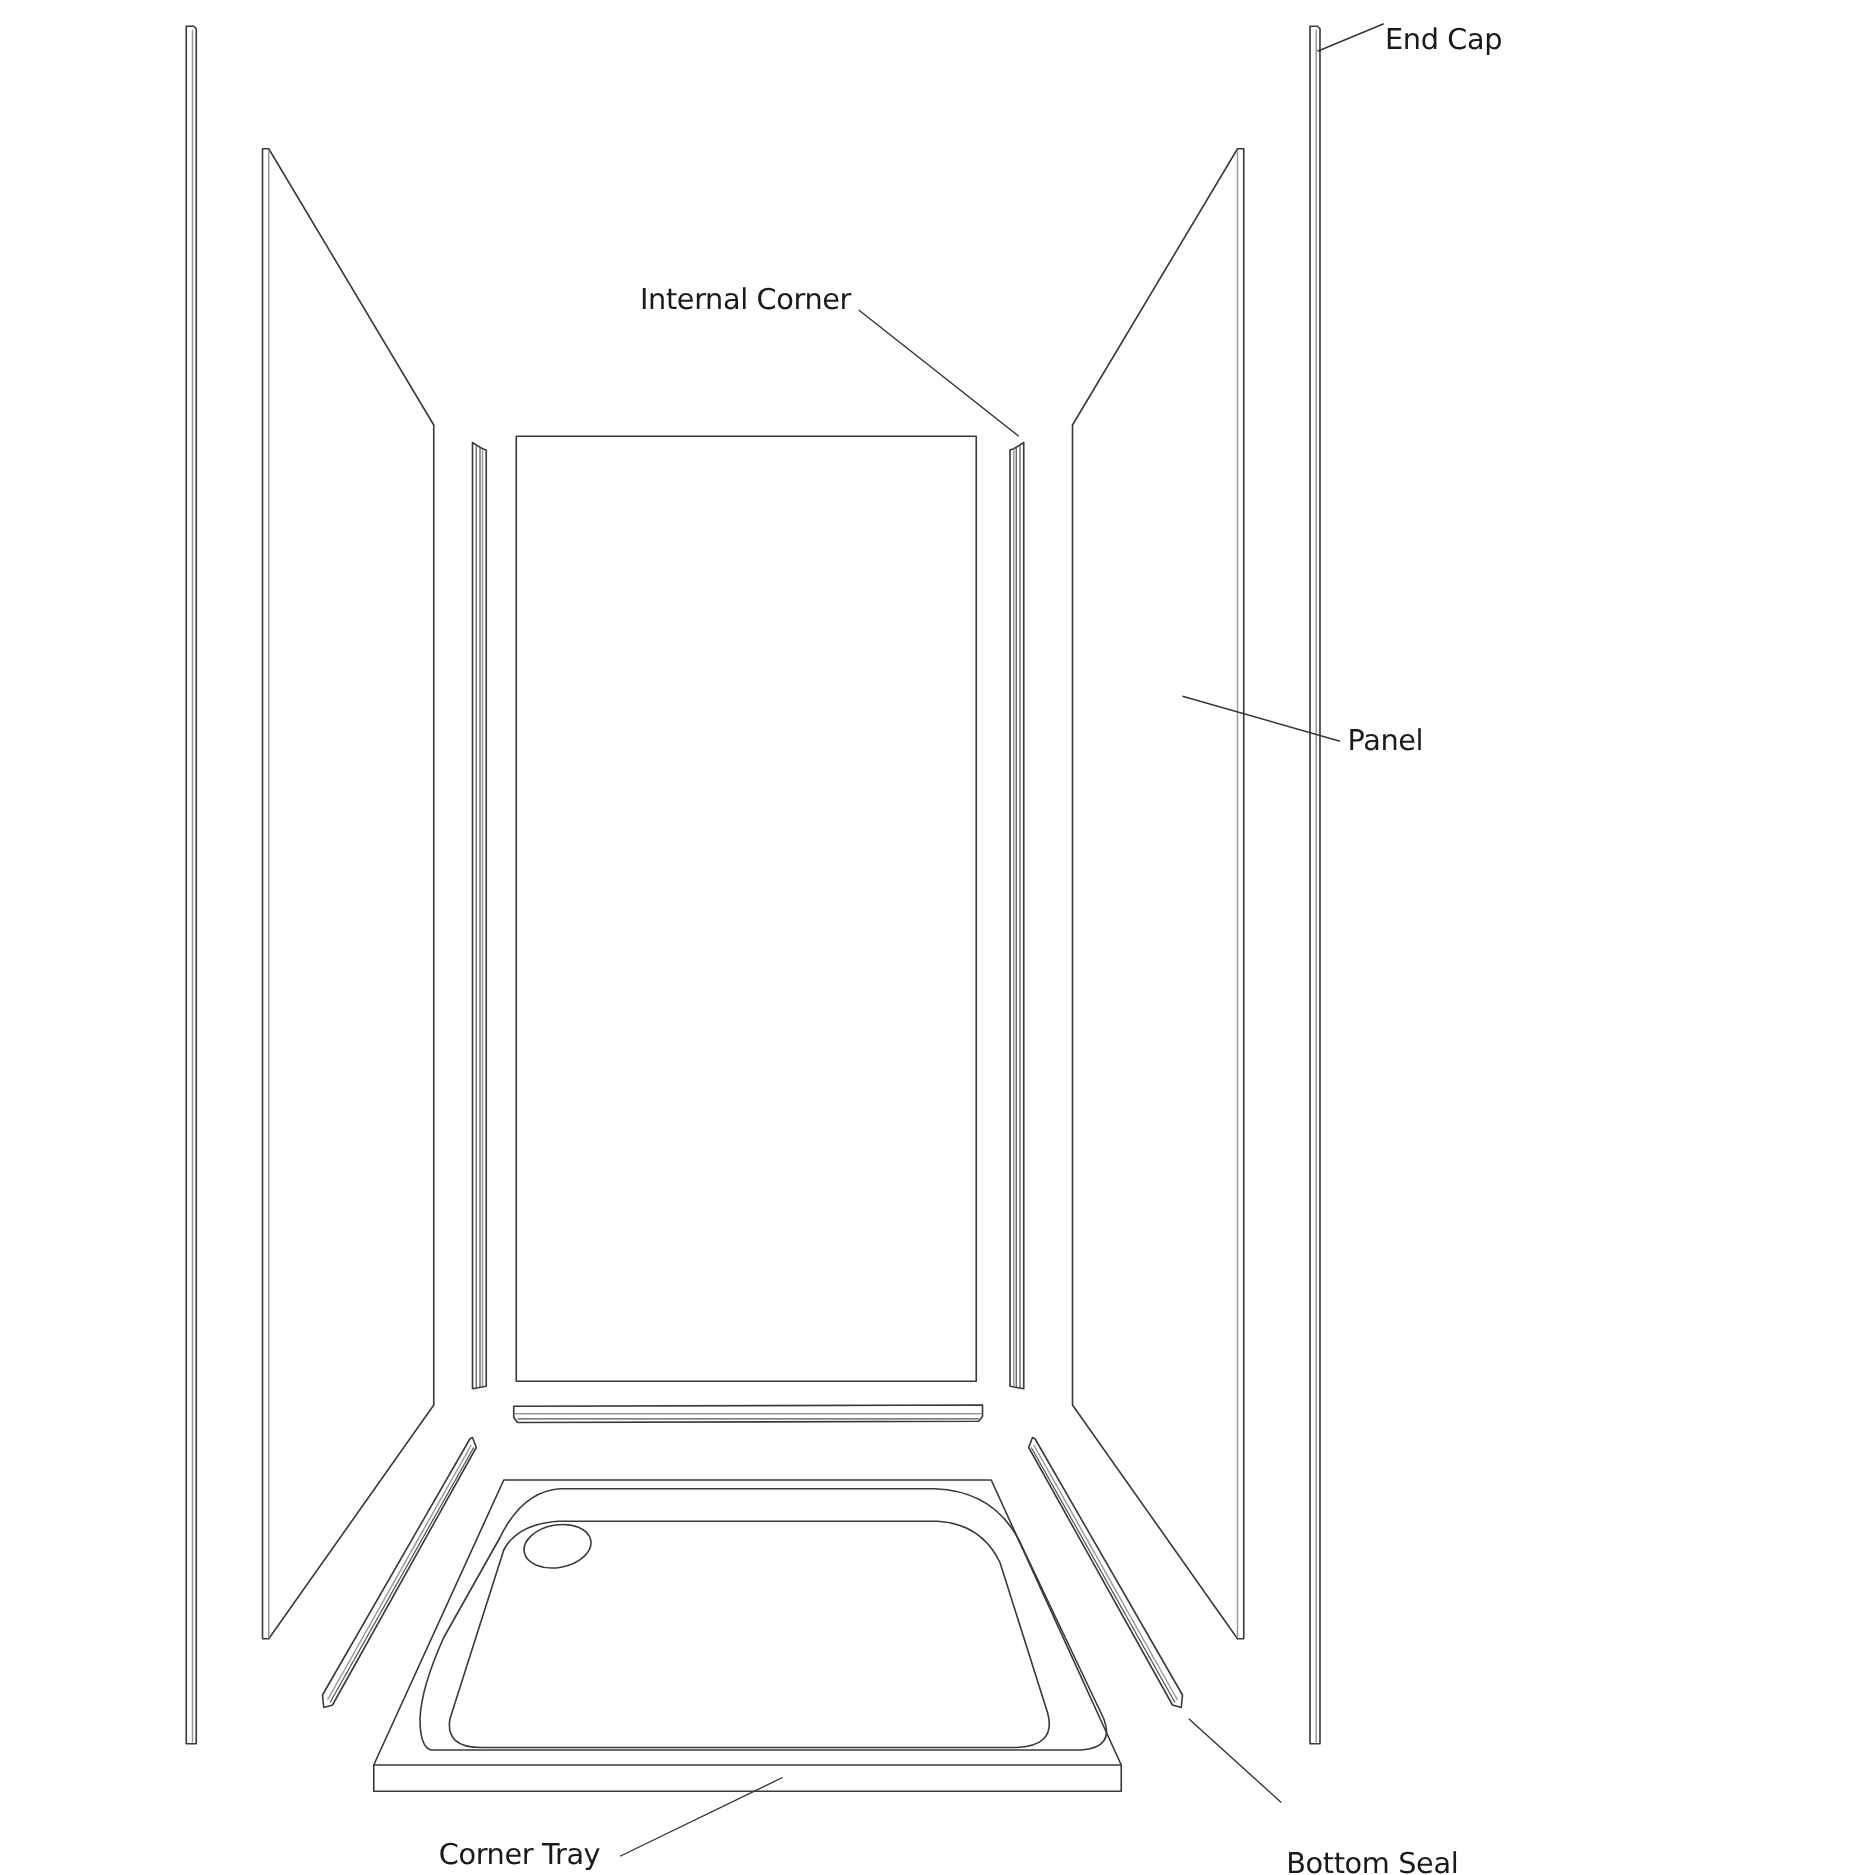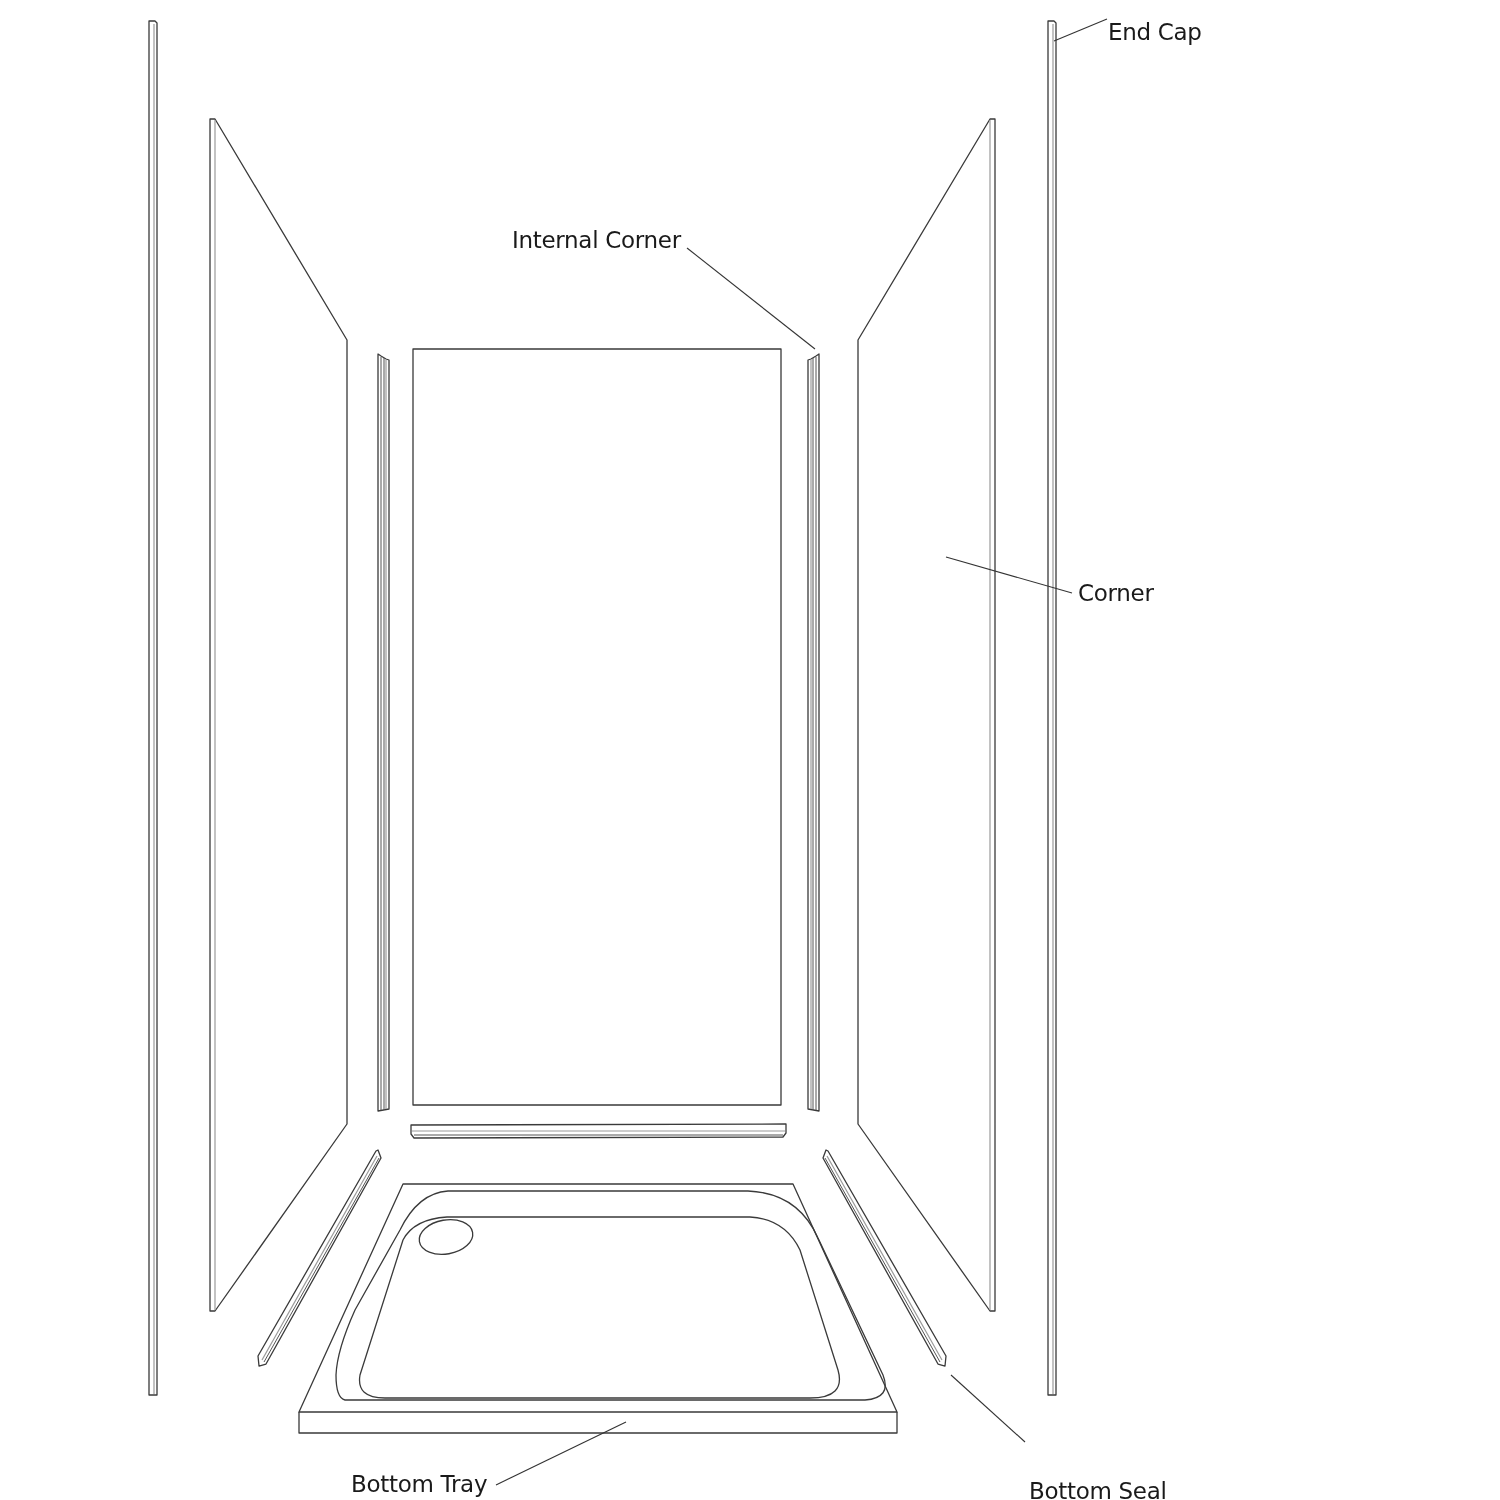--- a/index.html
+++ b/index.html
@@ -95,15 +95,15 @@
 
   <line class="leader" x1="1107" y1="19" x2="1054" y2="41"></line>
   <line class="leader" x1="687" y1="248" x2="815" y2="349"></line>
   <line class="leader" x1="946" y1="557" x2="1072" y2="593"></line>
   <line class="leader" x1="951" y1="1375" x2="1025" y2="1442"></line>
   <line class="leader" x1="496" y1="1485" x2="626" y2="1422"></line>
 </svg>
 
 <div class="label" style="left:1108px; top:3px;margin-top:18px;">End Cap</div>
 <div class="label" style="left:512px; top:229px;text-align:right;">Internal Corner</div>
-<div class="label" style="left:1078px; top:582px;">Corner</div>
+<div class="label" style="left:1078px; top:582px;">Panel</div>
 <div class="label" style="left:1029px; top:1480px;">Bottom Seal</div>
-<div class="label" style="left:351px; top:1473px;">Bottom Tray</div>
+<div class="label" style="left:351px; top:1473px;">Corner Tray</div>
 
 </body></html>

